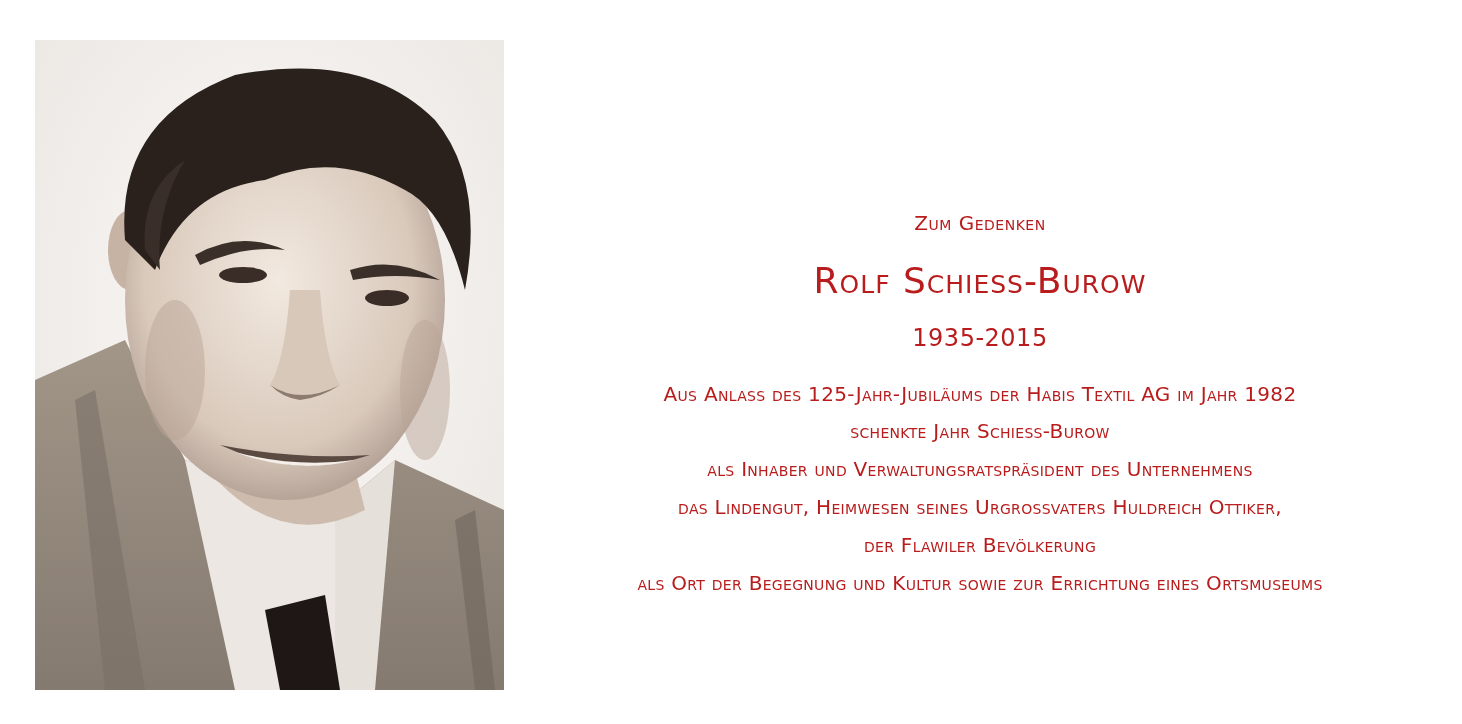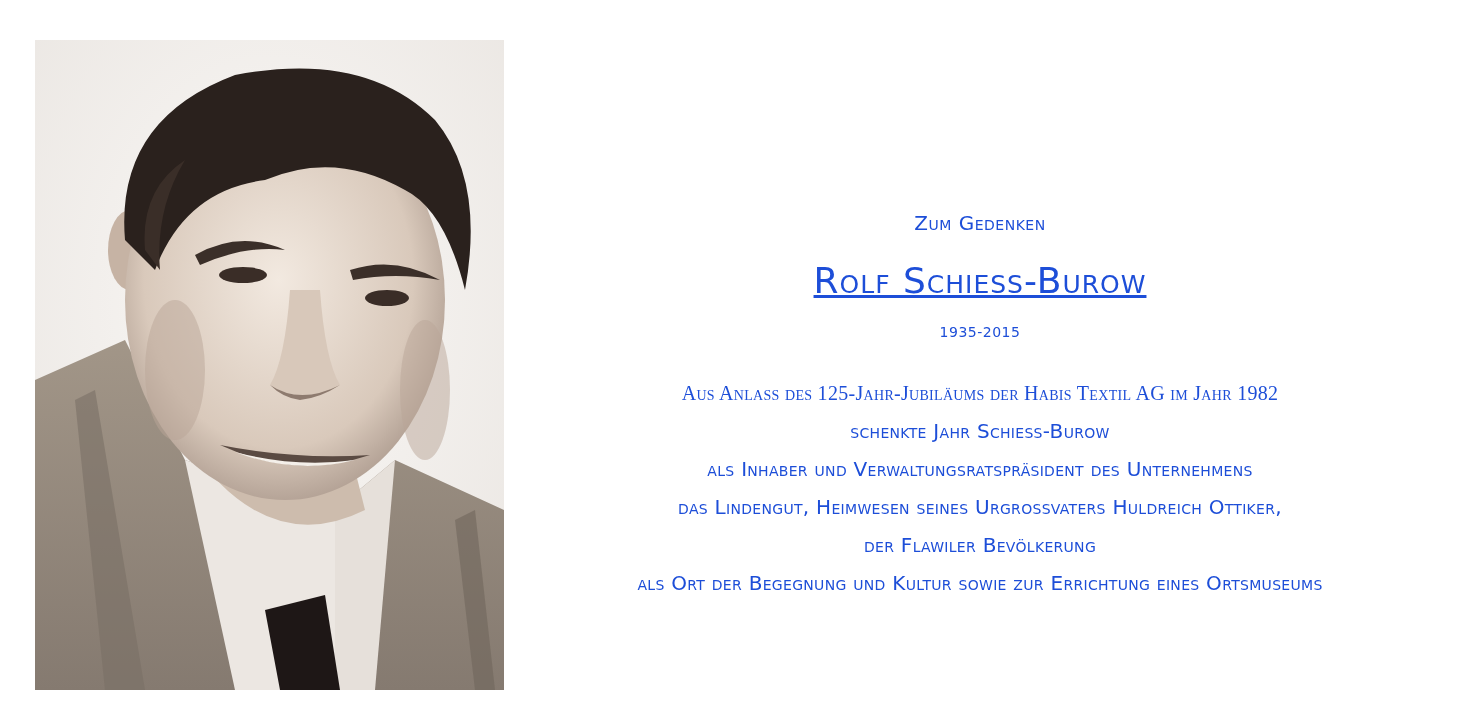--- a/index.html
+++ b/index.html
@@ -34,36 +34,35 @@
       height: 724px;
       text-align: center;
     }
     .line {
       position: absolute;
       left: 0;
       width: 100%;
       text-align: center;
       font-variant: small-caps;
       white-space: nowrap;
-      color: #1d4ed8;
+      color: #b91c1c;
     }
     .heading {
       top: 211px;
       font-size: 20px;
       letter-spacing: 0.5px;
     }
     .name {
       top: 260px;
       font-size: 36px;
       letter-spacing: 1px;
-      text-decoration: underline;
     }
     .years {
       top: 324px;
-      font-size: 14px;
+      font-size: 24px;
       font-variant: normal;
       letter-spacing: 0.5px;
     }
     .body-line {
       font-size: 20px;
       letter-spacing: 0.3px;
     }
   </style>
 </head>
 <body>
@@ -121,19 +120,19 @@
     <ellipse cx="140" cy="330" rx="30" ry="70" fill="#b9a698" opacity="0.5"></ellipse>
     <ellipse cx="390" cy="350" rx="25" ry="70" fill="#b9a698" opacity="0.5"></ellipse>
   </svg>
 </div>
 
 <div class="memorial">
   <div class="line heading">Zum Gedenken</div>
   <div class="line name">Rolf Schiess-Burow</div>
   <div class="line years">1935-2015</div>
 
-  <div class="line body-line" style="top:382px;font-family:Liberation Serif, serif;">Aus Anlass des 125-Jahr-Jubiläums der Habis Textil AG im Jahr 1982</div>
+  <div class="line body-line" style="top:382px;">Aus Anlass des 125-Jahr-Jubiläums der Habis Textil AG im Jahr 1982</div>
   <div class="line body-line" style="top:419px;">schenkte Jahr Schiess-Burow</div>
   <div class="line body-line" style="top:495px;">das Lindengut, Heimwesen seines Urgrossvaters Huldreich Ottiker,</div>
   <div class="line body-line" style="top:457px;">als Inhaber und Verwaltungsratspräsident des Unternehmens</div>
   <div class="line body-line" style="top:571px;">als Ort der Begegnung und Kultur sowie zur Errichtung eines Ortsmuseums</div>
   <div class="line body-line" style="top:533px;">der Flawiler Bevölkerung</div>
 </div>
 
 </body></html>

